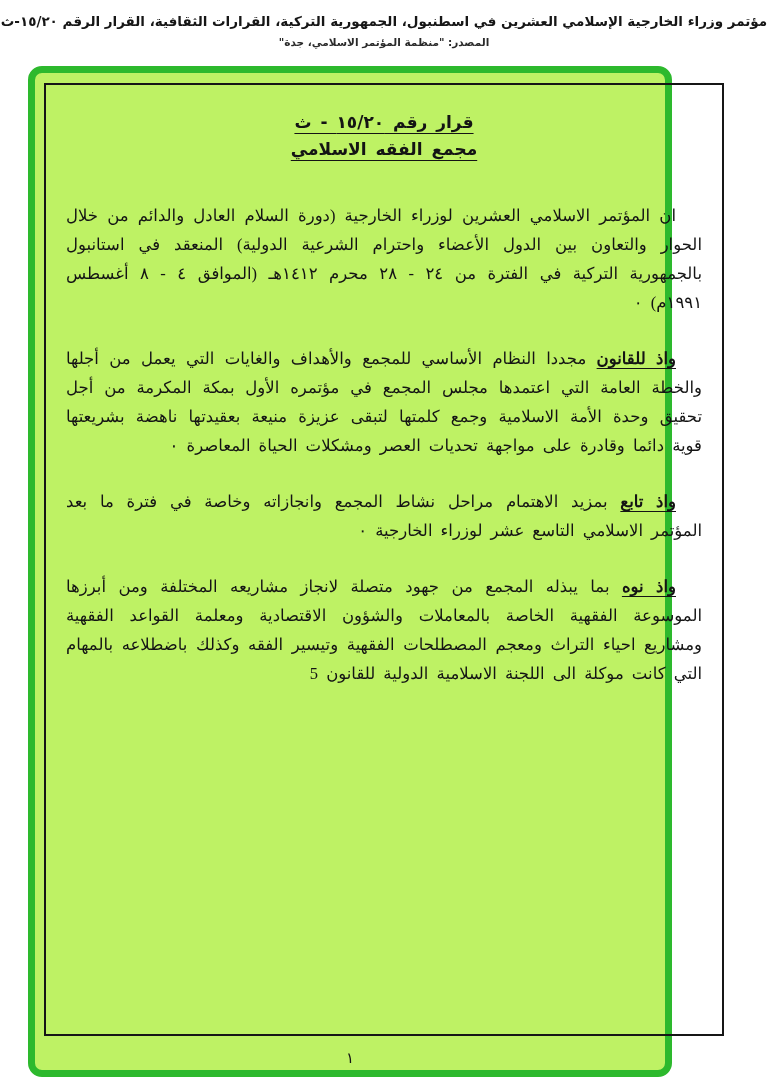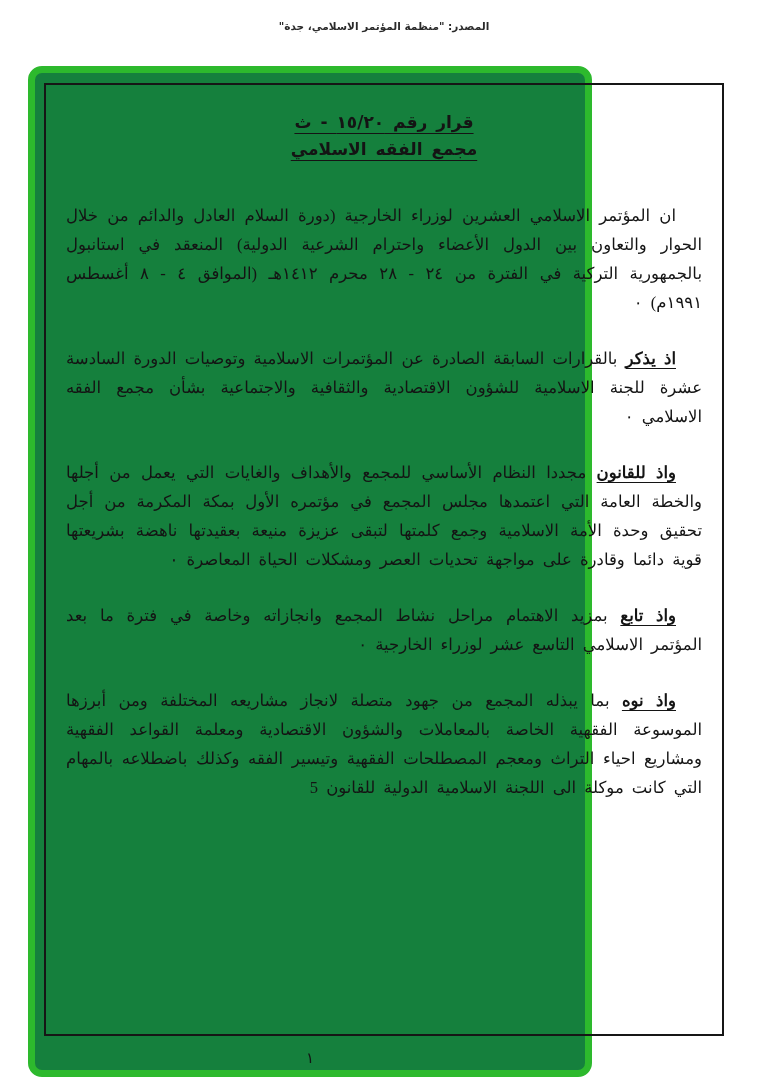--- a/index.html
+++ b/index.html
@@ -30,26 +30,26 @@
   .doc-header .h2 {
     font-size: 10.5px;
     font-weight: bold;
     margin-top: 7px;
     color: #2a2a2a;
   }
   .green-frame {
     position: absolute;
     left: 28px;
     top: 66px;
-    width: 564px;
+    width: 644px;
     height: 1011px;
     border: 7px solid #2db92d;
     border-radius: 14px;
     box-sizing: border-box;
-    background: #15803d;
+    background: #bef264;
   }
   .black-box {
     position: absolute;
     left: 9px;
     top: 10px;
     width: 680px;
     height: 953px;
     border: 2px solid #161616;
     box-sizing: border-box;
     padding: 16px 20px 8px 20px;
@@ -93,35 +93,35 @@
     font-size: 15px;
     color: #141414;
   }
 </style>
 </head>
 <body>
 
 <div class="page">
 
   <div class="doc-header">
+    <div class="h1">مؤتمر وزراء الخارجية الإسلامي العشرين في اسطنبول، الجمهورية التركية، القرارات الثقافية، القرار الرقم ١٥/٢٠-ث</div>
     <div class="h2">المصدر:  "منظمة المؤتمر الاسلامي، جدة"</div>
   </div>
 
   <div class="green-frame">
 
     <div class="black-box">
 
       <div class="title-block">
         <div class="title-line">قرار رقم ١٥/٢٠ - ث</div>
         <div class="title-line">مجمع الفقه الاسلامي</div>
       </div>
 
       <p class="para"><span class="lead"></span><span>ان المؤتمر الاسلامي العشرين لوزراء الخارجية (دورة السلام العادل والدائم من خلال الحوار والتعاون بين الدول الأعضاء واحترام الشرعية الدولية) المنعقد في استانبول بالجمهورية التركية في الفترة من ٢٤ - ٢٨ محرم ١٤١٢هـ (الموافق ٤ - ٨ أغسطس ١٩٩١م) ٠</span></p>
 
-      <p class="para"><span class="lead">اذ يذكر</span><span> بالقرارات السابقة الصادرة عن المؤتمرات الاسلامية وتوصيات الدورة السادسة عشرة للجنة الاسلامية للشؤون الاقتصادية والثقافية والاجتماعية بشأن مجمع الفقه الاسلامي ٠</span></p>
 
       <p class="para"><span class="lead">واذ للقانون</span><span> مجددا النظام الأساسي للمجمع والأهداف والغايات التي يعمل من أجلها والخطة العامة التي اعتمدها مجلس المجمع في مؤتمره الأول بمكة المكرمة من أجل تحقيق وحدة الأمة الاسلامية وجمع كلمتها لتبقى عزيزة منيعة بعقيدتها ناهضة بشريعتها قوية دائما وقادرة على مواجهة تحديات العصر ومشكلات الحياة المعاصرة ٠</span></p>
 
 
       <p class="para"><span class="lead">واذ تابع</span><span> بمزيد الاهتمام مراحل نشاط المجمع وانجازاته وخاصة في فترة ما بعد المؤتمر الاسلامي التاسع عشر لوزراء الخارجية ٠</span></p>
 
       <p class="para"><span class="lead">واذ نوه</span><span> بما يبذله المجمع من جهود متصلة لانجاز مشاريعه المختلفة ومن أبرزها الموسوعة الفقهية الخاصة بالمعاملات والشؤون الاقتصادية ومعلمة القواعد الفقهية ومشاريع احياء التراث ومعجم المصطلحات الفقهية وتيسير الفقه وكذلك باضطلاعه بالمهام التي كانت موكلة الى اللجنة الاسلامية الدولية للقانون 5</span></p>
 
     </div>
 

